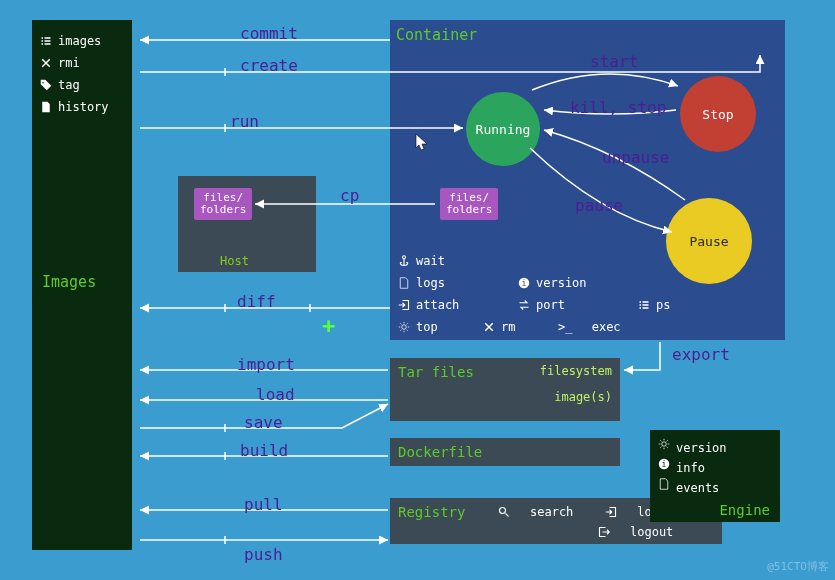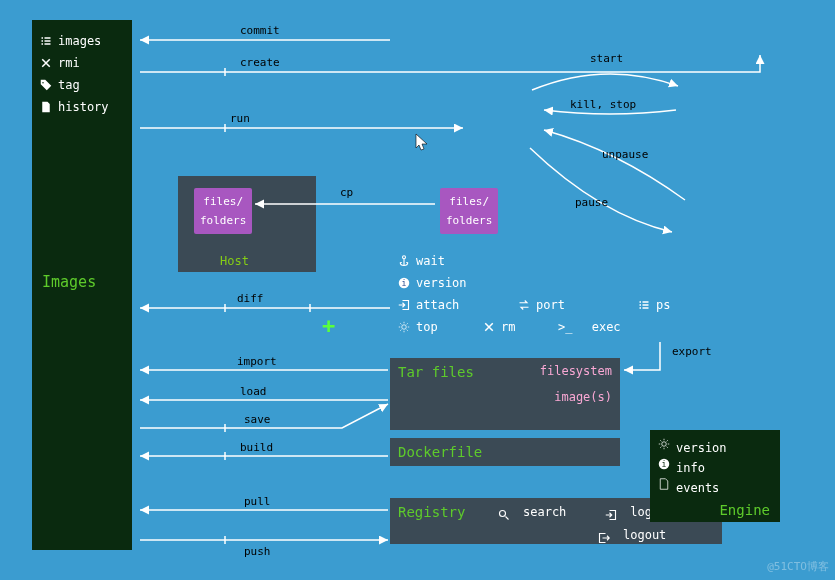--- a/index.html
+++ b/index.html
@@ -11,39 +11,39 @@
 .images-list div{display:flex;align-items:center;gap:6px}
 .images-title{position:absolute;left:10px;top:253px;color:#5ecb2b;font-size:15px}
 .container-panel{left:390px;top:20px;width:395px;height:320px;background:#2b4c8e}
 .container-title{position:absolute;left:6px;top:6px;color:#5ecb2b;font-size:15px}
 .state{position:absolute;border-radius:50%;display:flex;align-items:center;justify-content:center;font-size:13px;color:#fff}
 .run{left:76px;top:72px;width:74px;height:74px;background:#2ba55d}
 .stop{left:290px;top:56px;width:76px;height:76px;background:#c24033}
 .pause{left:276px;top:178px;width:86px;height:86px;background:#e9cb23;color:#2a2a2a}
 .host-panel{left:178px;top:176px;width:138px;height:96px;background:#3b4a55}
 .host-title{position:absolute;left:42px;bottom:4px;color:#84cc16;font-size:12px}
-.ff{position:absolute;background:#a857c0;color:#fff;border-radius:2px;padding:4px 6px;font-size:11px;line-height:19px;text-align:center}
+.ff{position:absolute;background:#a857c0;color:#fff;border-radius:2px;padding:4px 6px;font-size:11px;line-height:12px;text-align:center}
 .ff1{left:16px;top:12px}
 .ff2{left:440px;top:188px}
 .cmds{position:absolute;left:398px;top:250px;font-size:12px;color:#fff;line-height:22px}
 .cmds .row{display:flex}
 .cmds .cell{display:flex;align-items:center;gap:6px;width:120px}
 .plus{position:absolute;left:322px;top:313px;color:#5aff3c;font-size:22px;font-weight:bold}
-.tar{left:390px;top:358px;width:230px;height:72px;background:#3b4a55}
+.tar{left:390px;top:358px;width:230px;height:63px;background:#3b4a55}
 .df{left:390px;top:438px;width:230px;height:28px;background:#3b4a55}
 .reg{left:390px;top:498px;width:332px;height:46px;background:#3b4a55}
 .engine{left:650px;top:430px;width:130px;height:92px;background:#0a2a0f}
 .panel-title{color:#5ecb2b;font-size:14px;padding:6px 8px}
-.tar-sub{position:absolute;right:8px;font-size:12px;color:#f9a8d4}
+.tar-sub{position:absolute;right:8px;font-size:12px;color:#bef264}
 .reg-items{position:absolute;left:108px;top:5px;font-size:12px;line-height:18px}
-.reg-items div{display:inline-flex;align-items:flex-end;gap:13px;width:100px}
+.reg-items div{display:inline-flex;align-items:center;gap:20px;width:100px}
 .engine-list{position:absolute;left:8px;top:8px;font-size:12px;line-height:20px;color:#fff}
 .engine-list div{display:flex;align-items:flex-start;gap:6px}
 .engine-title{position:absolute;right:10px;bottom:4px;color:#5ecb2b;font-size:14px}
-.lbl{position:absolute;color:#000000;font-size:11px;white-space:nowrap}
+.lbl{position:absolute;color:#4c1d95;font-size:16px;white-space:nowrap}
 svg.arrows{position:absolute;left:0;top:0;width:835px;height:580px;pointer-events:none}
 .ico{width:12px;height:12px;fill:#fff;flex-shrink:0}
 .watermark{position:absolute;right:6px;bottom:6px;color:rgba(255,255,255,.35);font-size:11px}
 .cursor{position:absolute;left:415px;top:133px;width:14px;height:18px}
 </style>
 </head>
 <body>
 
 <div class="canvas">
 
@@ -70,40 +70,52 @@
       <div>
           <svg class="ico" viewBox="0 0 16 16">
             <path d="M3 1h7l3 3v11H3zM5 6h6v1H5zM5 9h6v1H5zM5 12h6v1H5z"></path>
           </svg>
           <span>history</span>
         </div>
     </div>
     <div class="images-title">Images</div>
   </div>
 
+  <div class="box container-panel">
+    <div class="container-title">Container</div>
+    <div class="state run">Running</div>
+    <div class="state stop">Stop</div>
+    <div class="state pause">Pause</div>
+  </div>
 
   <div class="box host-panel">
     <div class="ff ff1" style="white-space:pre">files/
 folders</div>
     <div class="host-title">Host</div>
   </div>
   <div class="ff ff2" style="white-space:pre">files/
 folders</div>
 
   <div class="cmds">
     <div class="row">
       <div class="cell">
           <svg class="ico" viewBox="0 0 16 16">
             <circle cx="8" cy="3" r="2" fill="none" stroke="#fff" stroke-width="1.5"></circle>
             <path d="M8 5v9M3 10c0 3 2 4 5 4s5-1 5-4M5 10l-2 0M11 10l2 0" stroke="#fff" stroke-width="1.5" fill="none"></path>
           </svg>
           <span>wait</span>
         </div>
     </div>
     <div class="row">
+      <div class="cell">
+          <svg class="ico" viewBox="0 0 16 16">
+            <path d="M3 1h7l3 3v11H3z" fill="none" stroke="#fff"></path>
+          </svg>
+          <span>logs</span>
+        </div>
       <div class="cell">
           <svg class="ico" viewBox="0 0 16 16">
             <circle cx="8" cy="8" r="7" fill="#fff"></circle>
             <text x="8" y="12" text-anchor="middle" font-size="11" fill="#2b4c8e">i</text>
           </svg>
           <span>version</span>
         </div>
     </div>
     <div class="row">
       <div class="cell">
@@ -251,21 +263,21 @@
     <path d="M530 148 Q600 215 672 232" stroke="#fff" stroke-width="1.5" fill="none" marker-end="url(#ah)"></path>
   </svg>
 
   <div class="lbl" style="left:240px;top:24px">commit</div>
   <div class="lbl" style="left:240px;top:56px">create</div>
   <div class="lbl" style="left:230px;top:112px">run</div>
   <div class="lbl" style="left:340px;top:186px">cp</div>
   <div class="lbl" style="left:237px;top:292px">diff</div>
   <div class="lbl" style="left:237px;top:355px">import</div>
   <div class="lbl" style="left:672px;top:345px">export</div>
-  <div class="lbl" style="left:240px;top:385px">load</div>
+  <div class="lbl" style="left:256px;top:385px">load</div>
   <div class="lbl" style="left:244px;top:413px">save</div>
   <div class="lbl" style="left:240px;top:441px">build</div>
   <div class="lbl" style="left:244px;top:495px">pull</div>
   <div class="lbl" style="left:244px;top:545px">push</div>
   <div class="lbl" style="left:590px;top:52px">start</div>
   <div class="lbl" style="left:570px;top:98px">kill, stop</div>
   <div class="lbl" style="left:602px;top:148px">unpause</div>
   <div class="lbl" style="left:575px;top:196px">pause</div>
 
   <svg class="cursor" viewBox="0 0 14 18">

